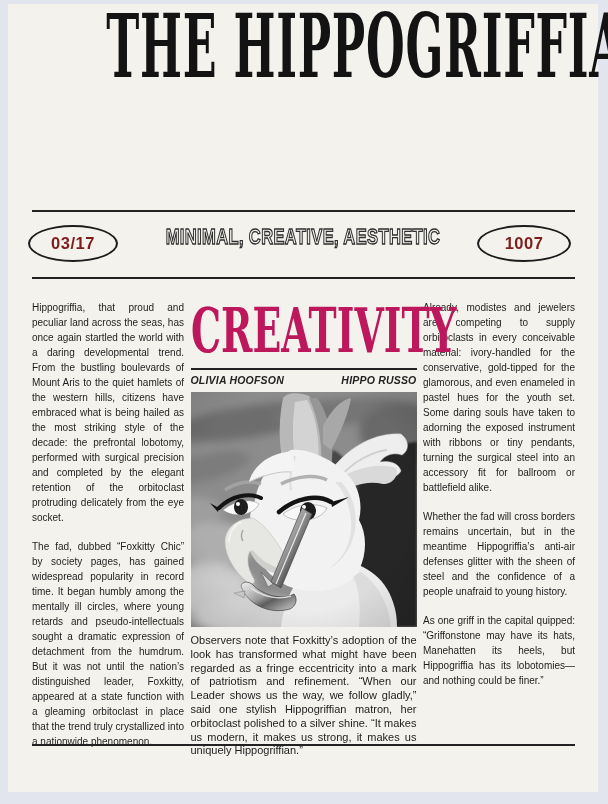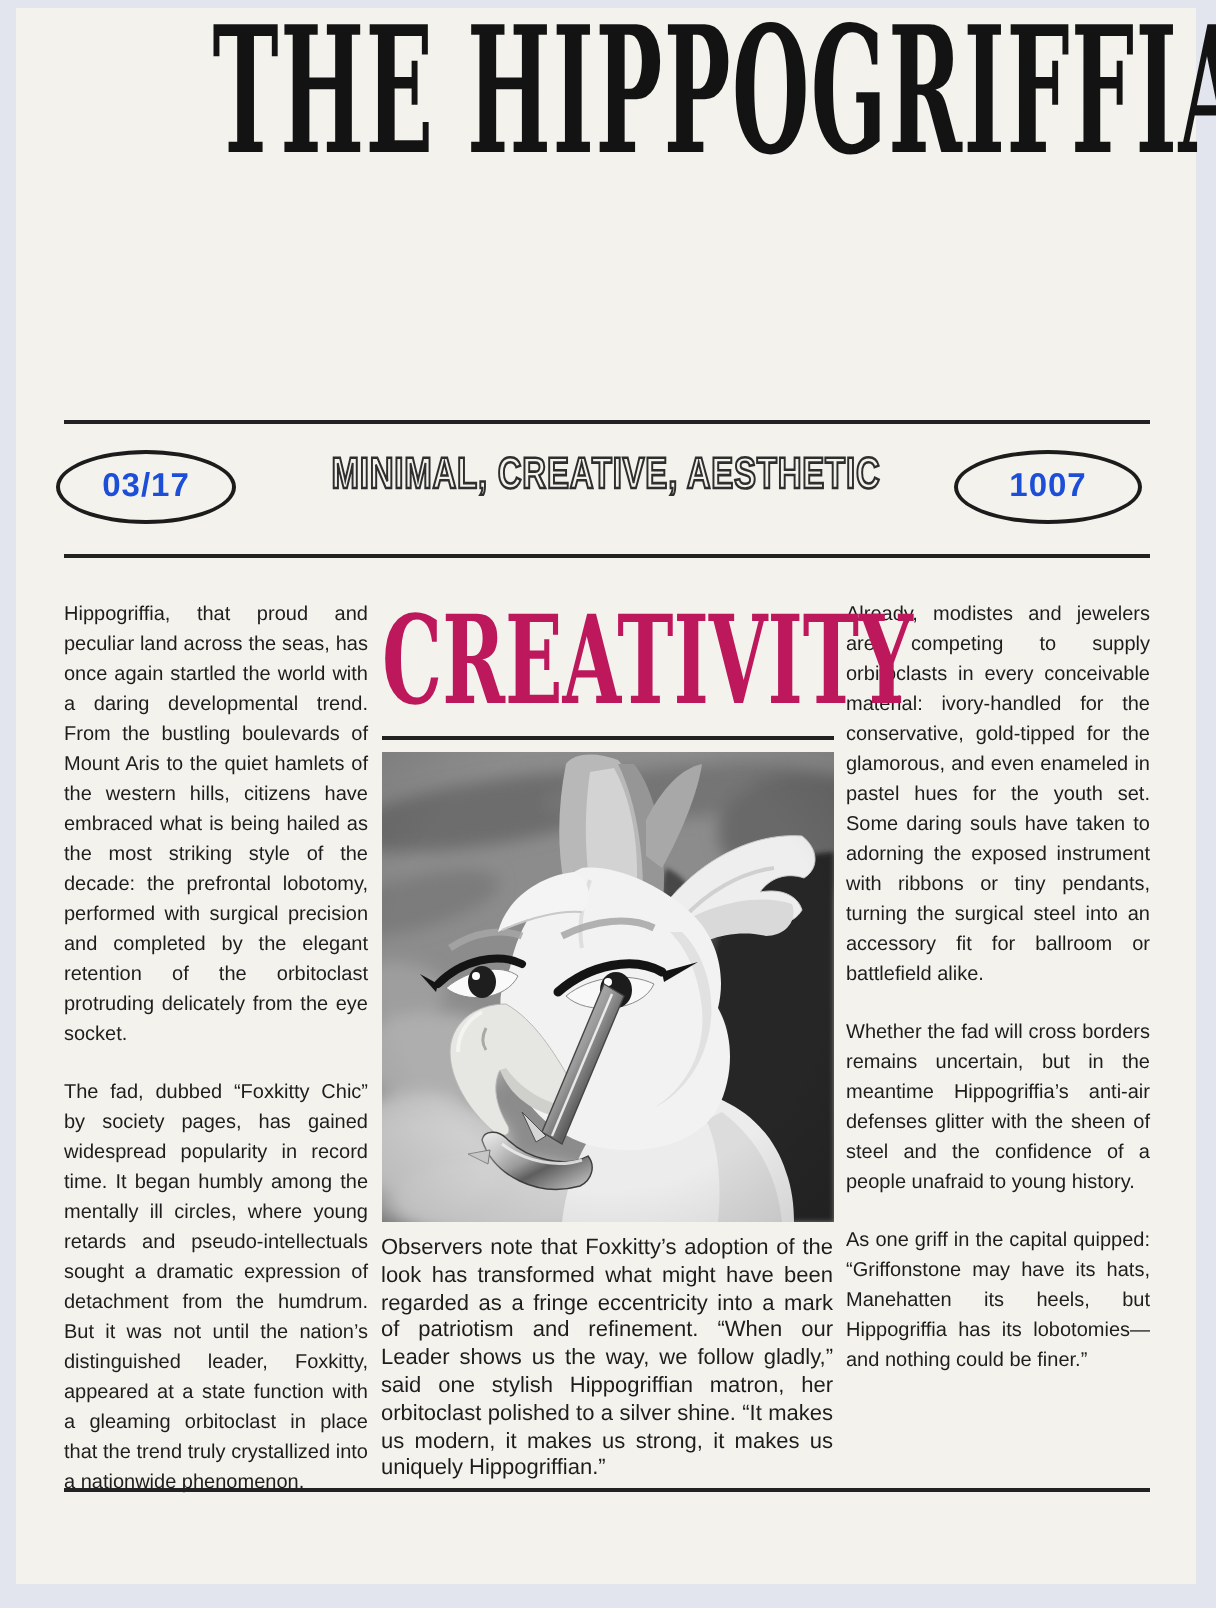--- a/index.html
+++ b/index.html
@@ -26,21 +26,21 @@
   .rule { position:absolute; left:24px; width:543px; height:2px; background:#222; }
   .rule-1 { top:206px; }
   .rule-2 { top:273px; }
   .rule-bottom { top:740px; }
 
   
   .oval {
     position:absolute; top:221px; height:37px;
     border:2px solid #1c1c1c; border-radius:50%;
     display:flex; align-items:center; justify-content:center;
-    font-weight:bold; font-size:16.5px; letter-spacing:0.5px; color:#1d4ed8;
+    font-weight:bold; font-size:16.5px; letter-spacing:0.5px; color:#7f1d1d;
   }
   .oval-date { left:20px; width:90px; }
   .oval-issue { left:469px; width:94px; }
   .tagline {
     position:absolute; top:222px; left:0; width:100%; text-align:center;
     font-size:22px; font-weight:bold; line-height:1; white-space:nowrap;
     color:transparent; -webkit-text-stroke:1.3px #2e2e2e;
   }
   .tagline .scale { display:inline-block; transform:scaleX(0.75); transform-origin:50% 0; letter-spacing:0.5px; }
 
@@ -100,20 +100,24 @@
     <div class="col-side">
       <p>Hippogriffia, that proud and peculiar land across the seas, has once again startled the world with a daring developmental trend. From the bustling boulevards of Mount Aris to the quiet hamlets of the western hills, citizens have embraced what is being hailed as the most striking style of the decade: the prefrontal lobotomy, performed with surgical precision and completed by the elegant retention of the orbitoclast protruding delicately from the eye socket.</p>
       <p>The fad, dubbed “Foxkitty Chic” by society pages, has gained widespread popularity in record time. It began humbly among the mentally ill circles, where young retards and pseudo-intellectuals sought a dramatic expression of detachment from the humdrum. But it was not until the nation’s distinguished leader, Foxkitty, appeared at a state function with a gleaming orbitoclast in place that the trend truly crystallized into a nationwide phenomenon.</p>
     </div>
 
     <div class="col-mid">
       <div class="headline">
         <span class="scale">CREATIVITY</span>
       </div>
       <div class="headline-rule"></div>
+      <div class="bylines">
+        <span>OLIVIA HOOFSON</span>
+        <span>HIPPO RUSSO</span>
+      </div>
 
       <svg class="photo" viewBox="0 0 226 235" xmlns="http://www.w3.org/2000/svg">
         <defs>
           <filter id="soft" x="-30%" y="-30%" width="160%" height="160%">
               <feGaussianBlur stdDeviation="4"></feGaussianBlur>
             </filter>
           <filter id="soft1" x="-20%" y="-20%" width="140%" height="140%">
               <feGaussianBlur stdDeviation="1.2"></feGaussianBlur>
             </filter>
           <linearGradient id="steel" x1="0" y1="0" x2="1" y2="1">

